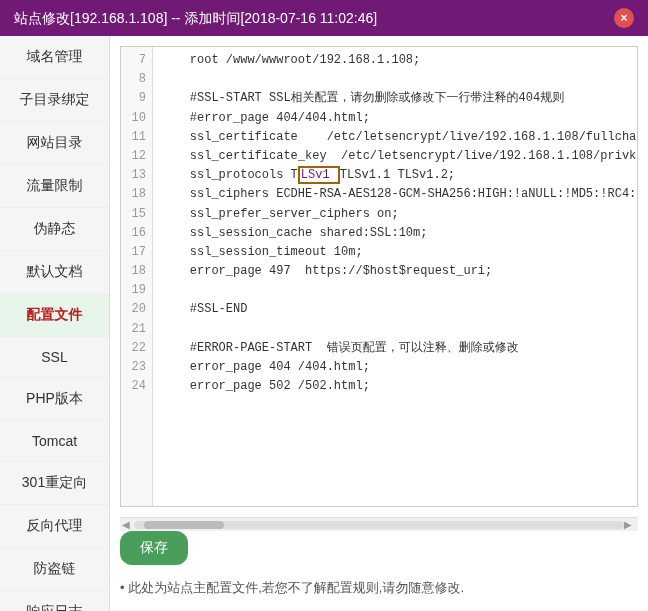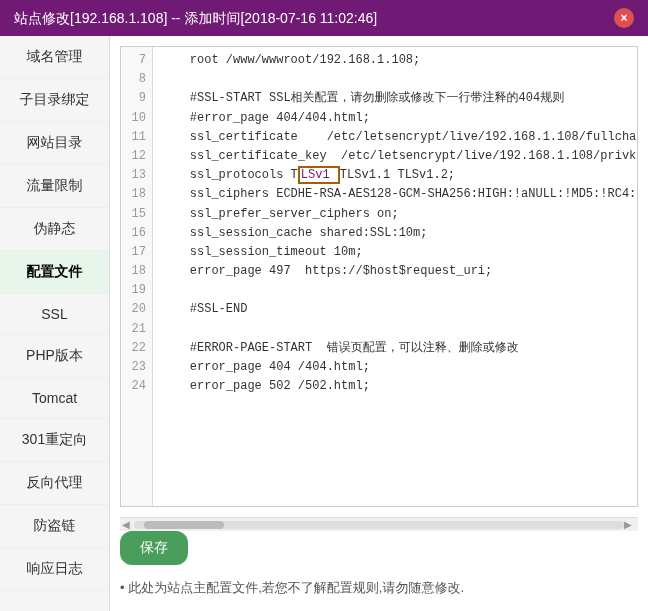--- a/index.html
+++ b/index.html
@@ -75,21 +75,21 @@
       padding: 12px 6px;
       font-size: 14px;
       color: #333;
       cursor: pointer;
       border-bottom: 1px solid #eee;
       text-align: center;
     }
 
     .sidebar-item.active {
       background: #e8f5ea;
-      color: #000000;
+      color: #b91c1c;
       font-weight: bold;
     }
 
     
     .main-content {
       flex: 1;
       display: flex;
       flex-direction: column;
       padding: 10px;
       overflow: hidden;
@@ -218,20 +218,21 @@
 
     <div class="modal-body">
 
       <div class="sidebar">
 
       <div class="sidebar-item">域名管理</div>
           <div class="sidebar-item">子目录绑定</div>
           <div class="sidebar-item">网站目录</div>
           <div class="sidebar-item">流量限制</div>
           <div class="sidebar-item">伪静态</div>
+          <div class="sidebar-item">默认文档</div>
           <div class="sidebar-item active">配置文件</div>
           <div class="sidebar-item">SSL</div>
           <div class="sidebar-item">PHP版本</div>
           <div class="sidebar-item">Tomcat</div>
           <div class="sidebar-item">301重定向</div>
           <div class="sidebar-item">反向代理</div>
           <div class="sidebar-item">防盗链</div>
           <div class="sidebar-item">响应日志</div>
         </div>
 

